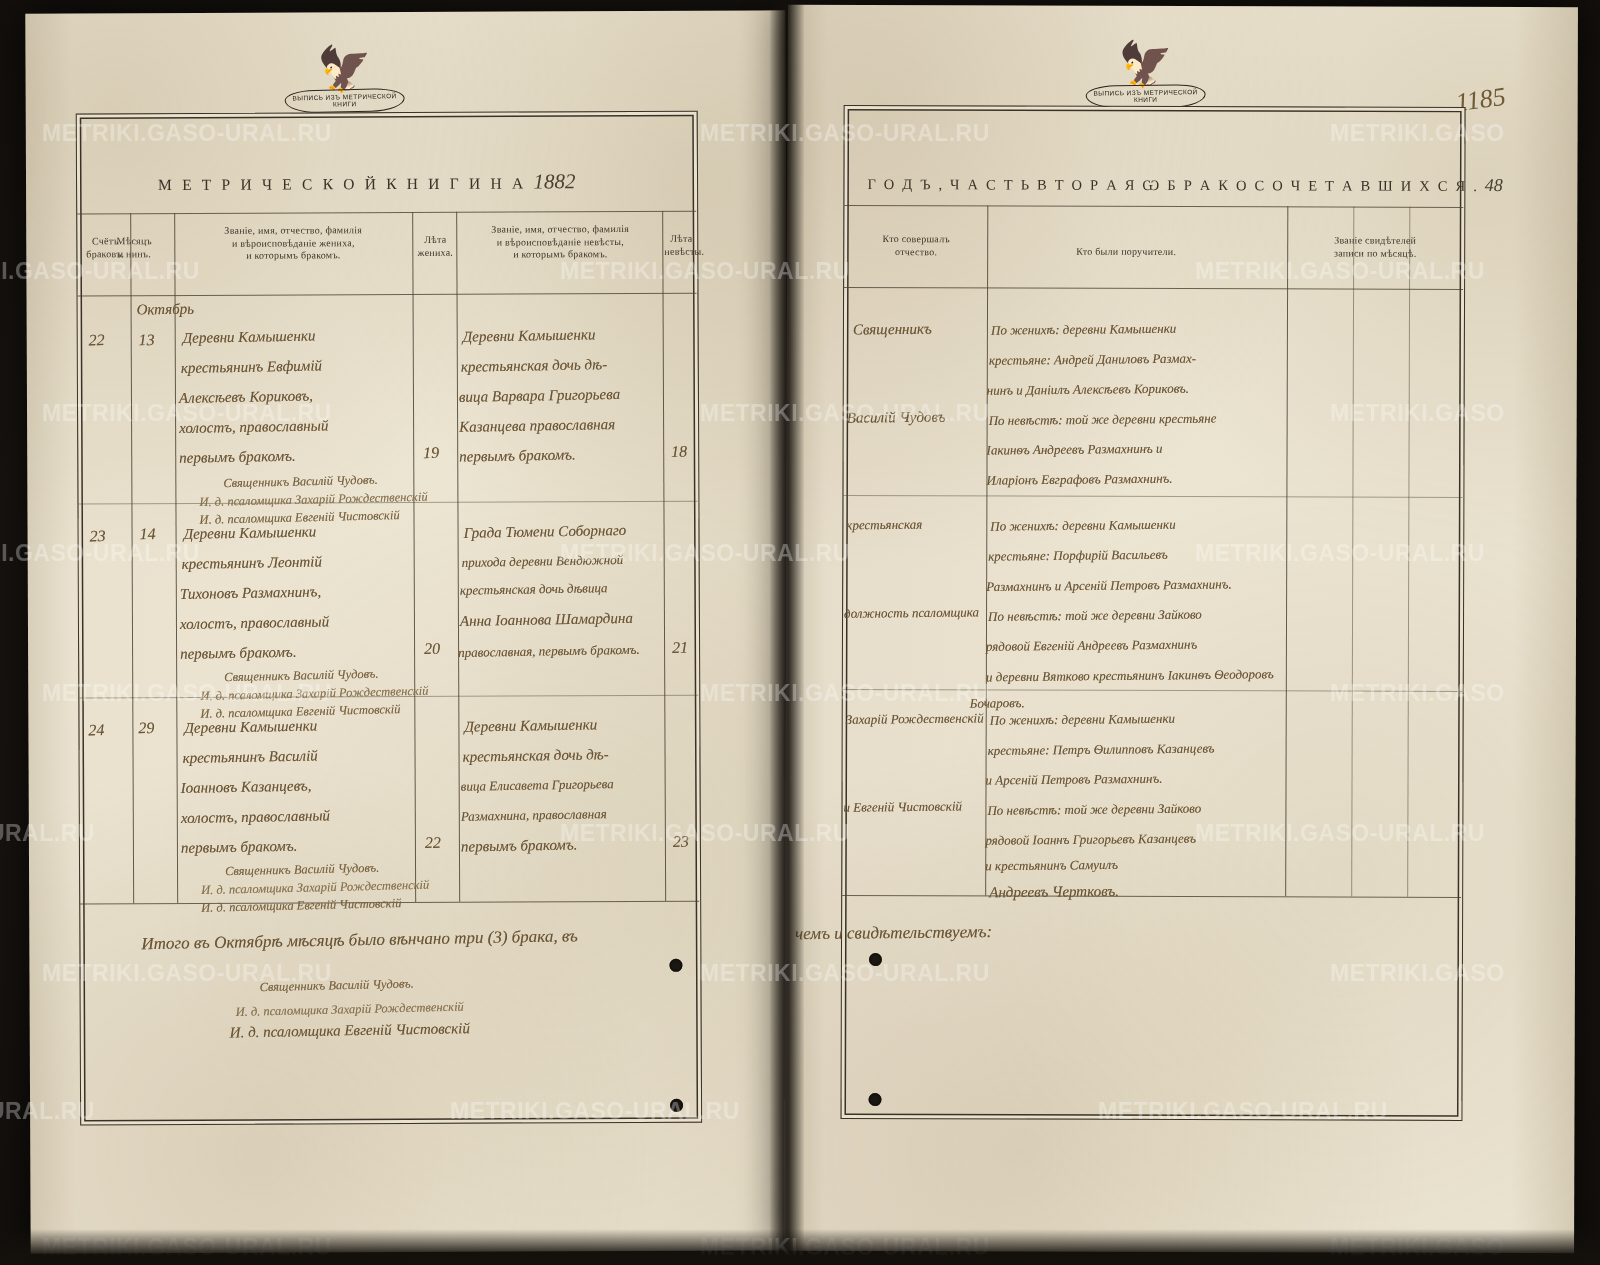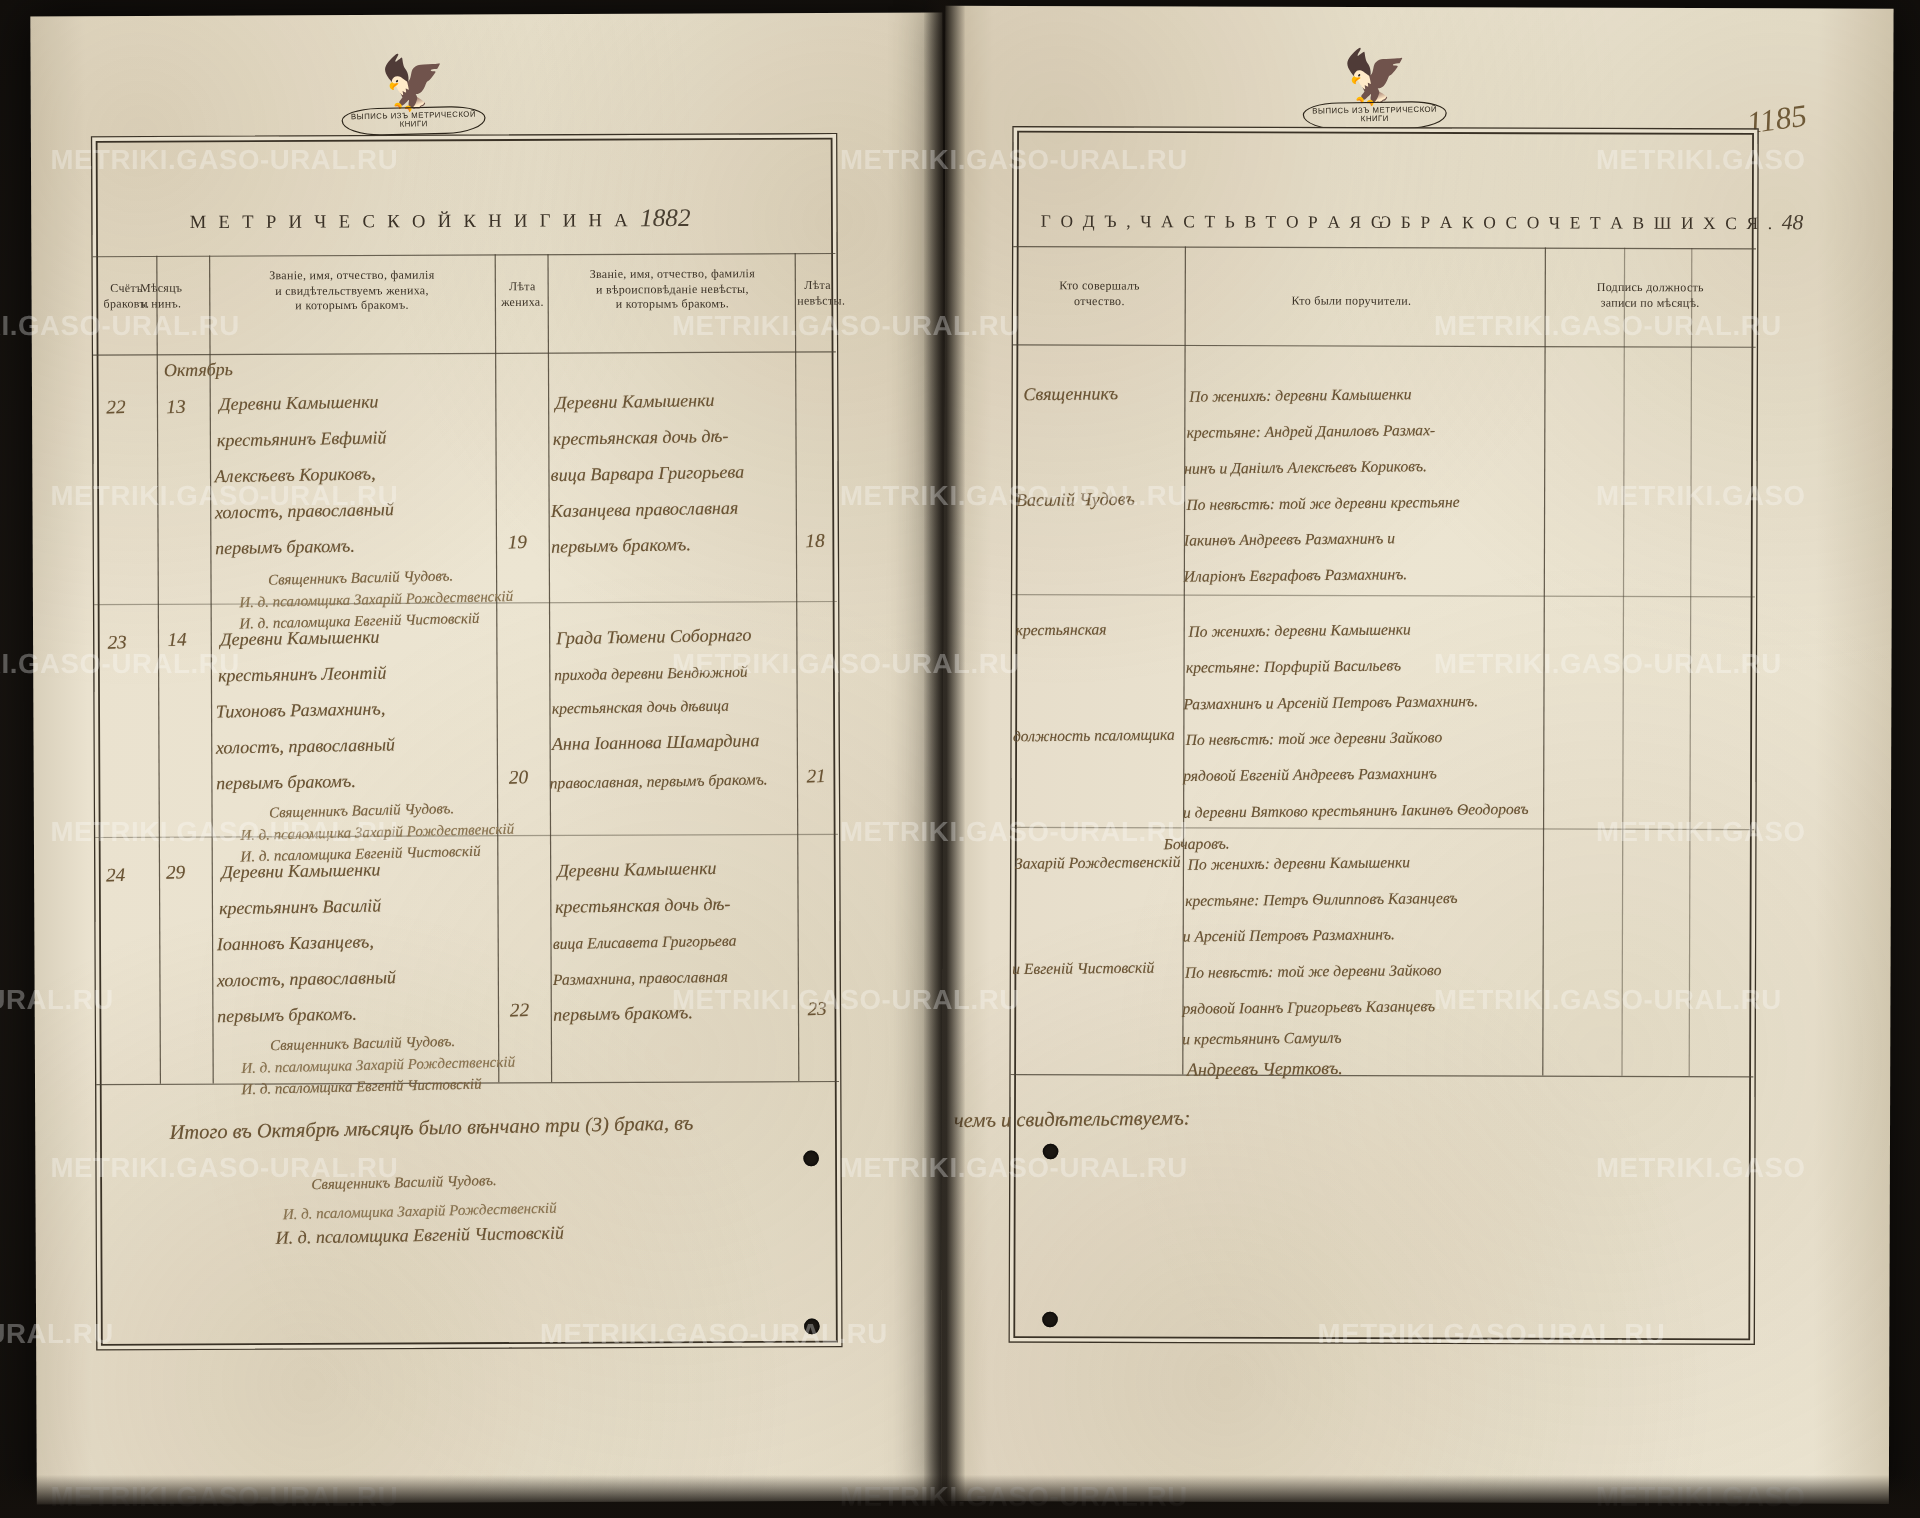--- a/index.html
+++ b/index.html
@@ -247,21 +247,21 @@
     <div class="colhead" style="left:56px; top:222px; width:46px;">
       <div>Счётъ</div>
       <div>браковъ.</div>
     </div>
     <div class="colhead" style="left:88px; top:222px; width:40px;">
       <div>Мѣсяцъ</div>
       <div>и нинъ.</div>
     </div>
     <div class="colhead" style="left:152px; top:212px; width:230px;">
       <div>Званіе, имя, отчество, фамилія</div>
-      <div>и свидѣтельствуемъ жениха,</div>
+      <div>и вѣроисповѣданіе жениха,</div>
       <div>и которымъ бракомъ.</div>
     </div>
     <div class="colhead" style="left:390px; top:222px; width:38px;">
       <div>Лѣта</div>
       <div>жениха.</div>
     </div>
     <div class="colhead" style="left:434px; top:212px; width:200px;">
       <div>Званіе, имя, отчество, фамилія</div>
       <div>и вѣроисповѣданіе невѣсты,</div>
       <div>и которымъ бракомъ.</div>
@@ -366,21 +366,21 @@
     <div class="hline" style="left:57px; top:684px; width:619px; opacity:0.45;"></div>
 
     <div class="colhead" style="left:62px; top:228px; width:134px;">
       <div>Кто совершалъ</div>
       <div>отчество.</div>
     </div>
     <div class="colhead" style="left:194px; top:240px; width:290px;">
       <div>Кто были поручители.</div>
     </div>
     <div class="colhead" style="left:504px; top:228px; width:168px;">
-      <div>Подпись должность</div>
+      <div>Званіе свидѣтелей</div>
       <div>записи по мѣсяцѣ.</div>
     </div>
 
     <div class="hw m" style="left:66px; top:316px;">Священникъ</div>
     <div class="hw m" style="left:60px; top:404px;">Василій Чудовъ</div>
     <div class="hw s" style="left:204px; top:316px;">По женихѣ: деревни Камышенки</div>
     <div class="hw s" style="left:202px; top:346px;">крестьяне: Андрей Даниловъ Размах-</div>
     <div class="hw s" style="left:200px; top:376px;">нинъ и Даніилъ Алексѣевъ Кориковъ.</div>
     <div class="hw s" style="left:202px; top:406px;">По невѣстѣ: той же деревни крестьяне</div>
     <div class="hw s" style="left:200px; top:436px;">Іакинѳъ Андреевъ Размахнинъ и</div>

